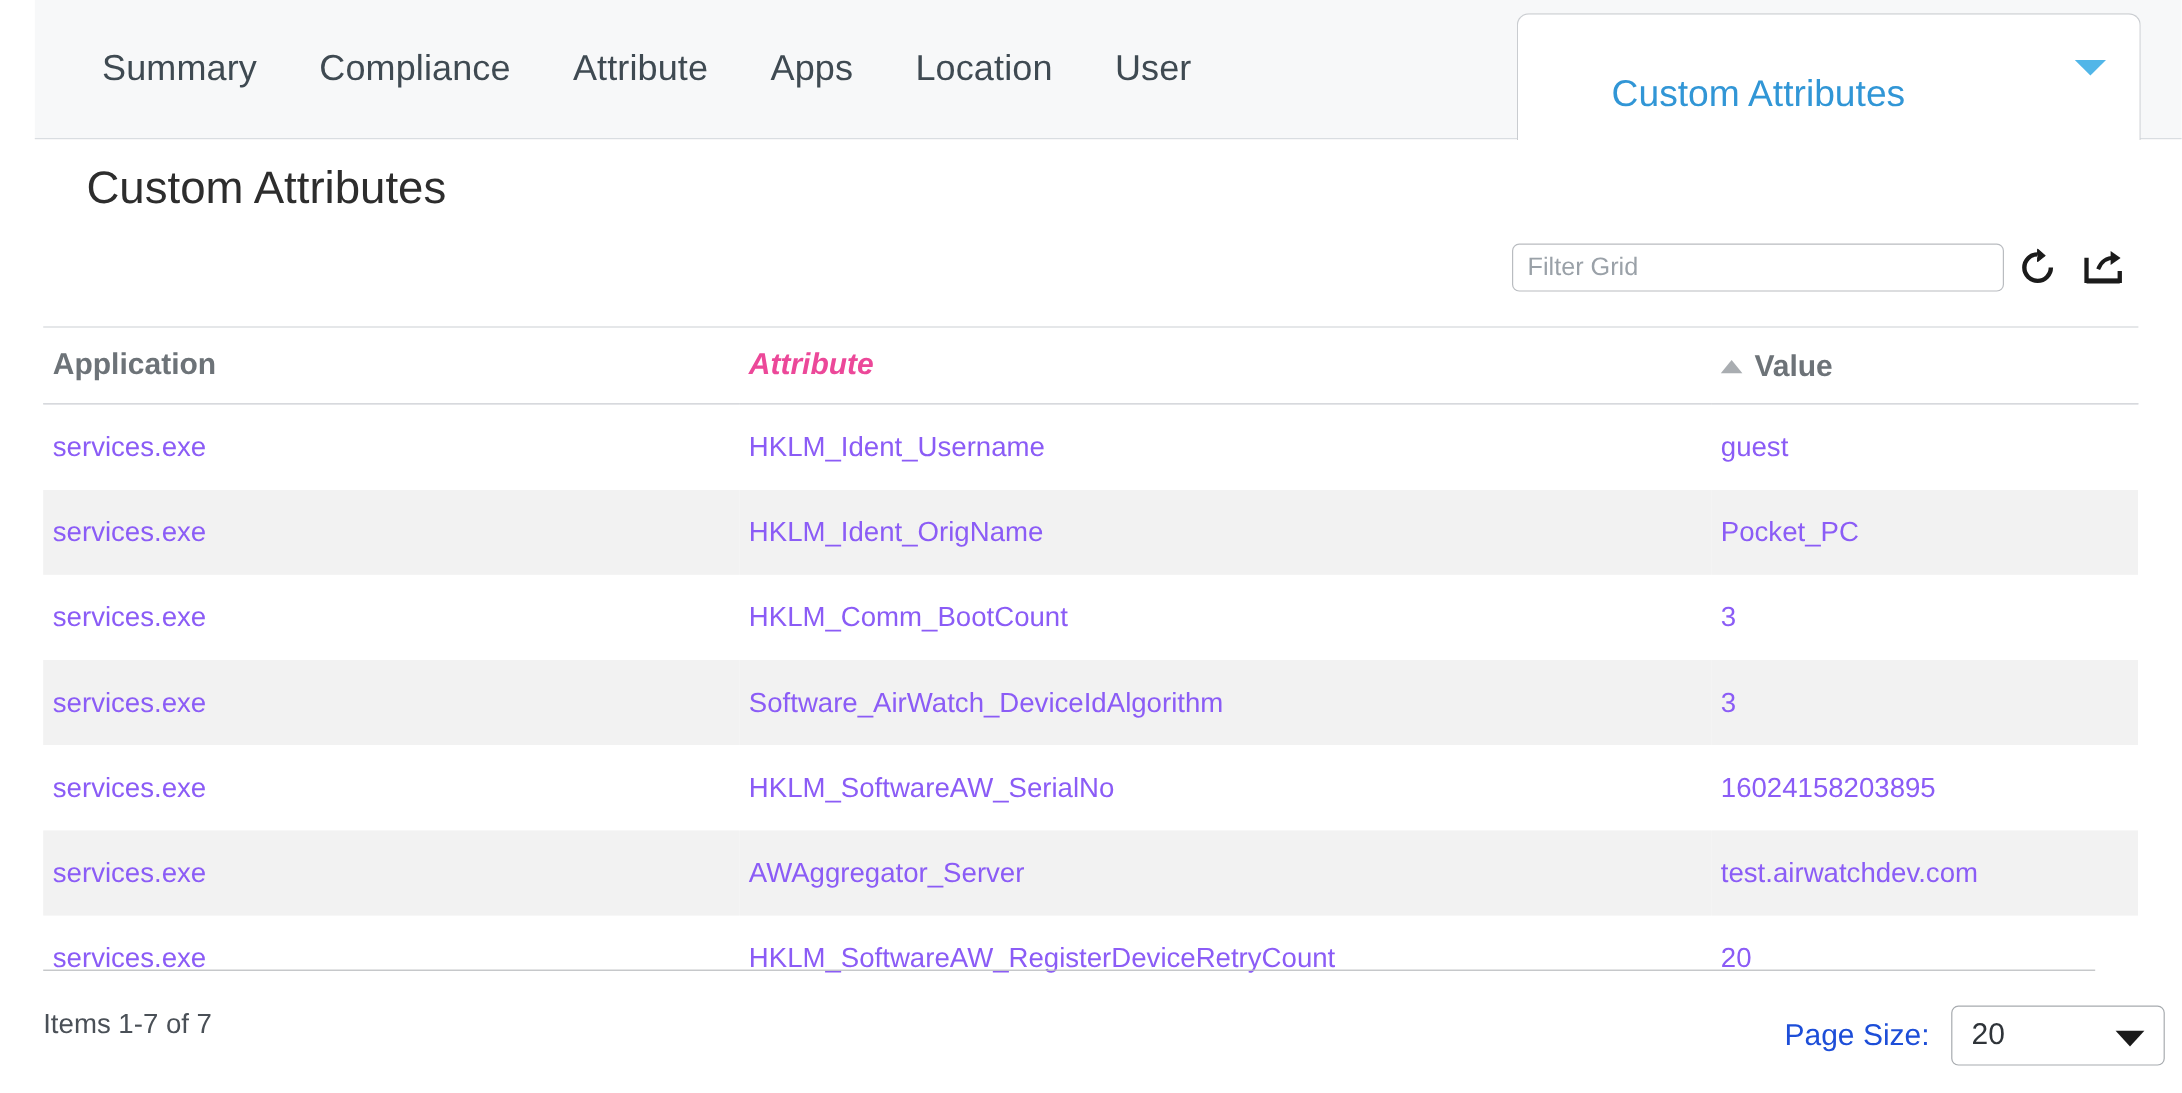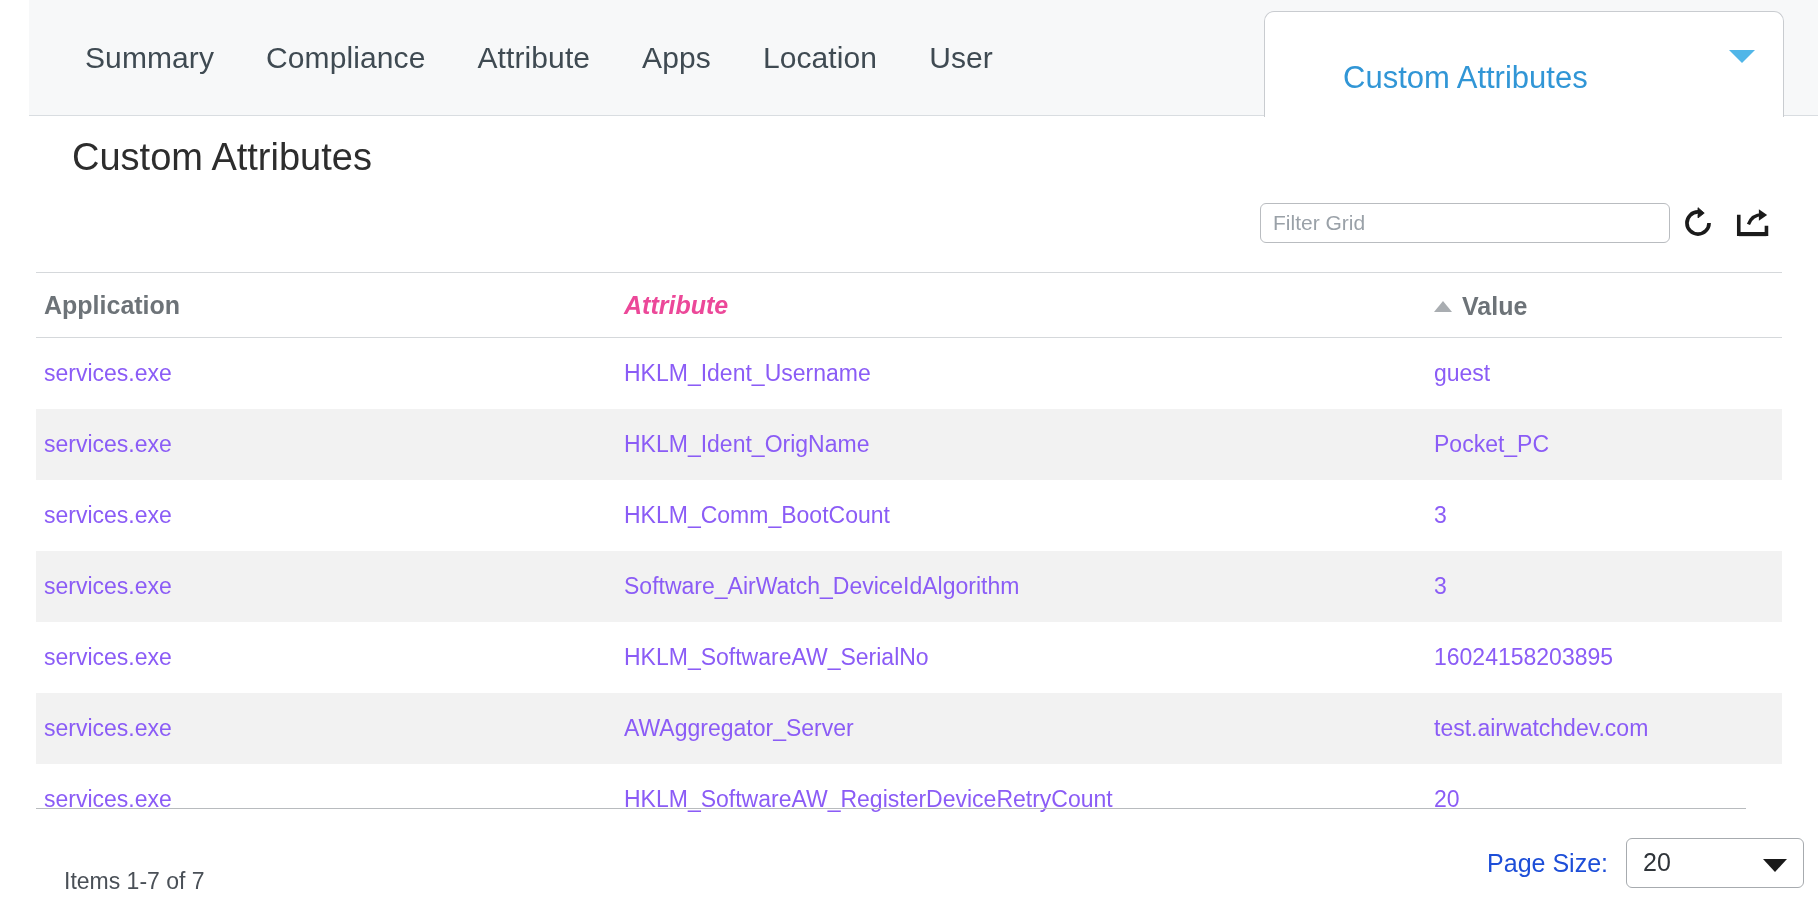--- a/index.html
+++ b/index.html
@@ -176,25 +176,24 @@
     position: absolute;
     left: 36px;
     top: 808px;
     width: 1710px;
     height: 1px;
     background: #b8bbbe;
   }
   .items-count {
     position: absolute;
     left: 36px;
-    top: 868px;
+    top: 840px;
     font-size: 23px;
     color: #4a5057;
     white-space: nowrap;
-    margin-left: 28px;
   }
   .pagesize-wrap {
     position: absolute;
     right: 14px;
     top: 838px;
     display: flex;
     align-items: center;
     gap: 18px;
   }
   .pagesize-label {

